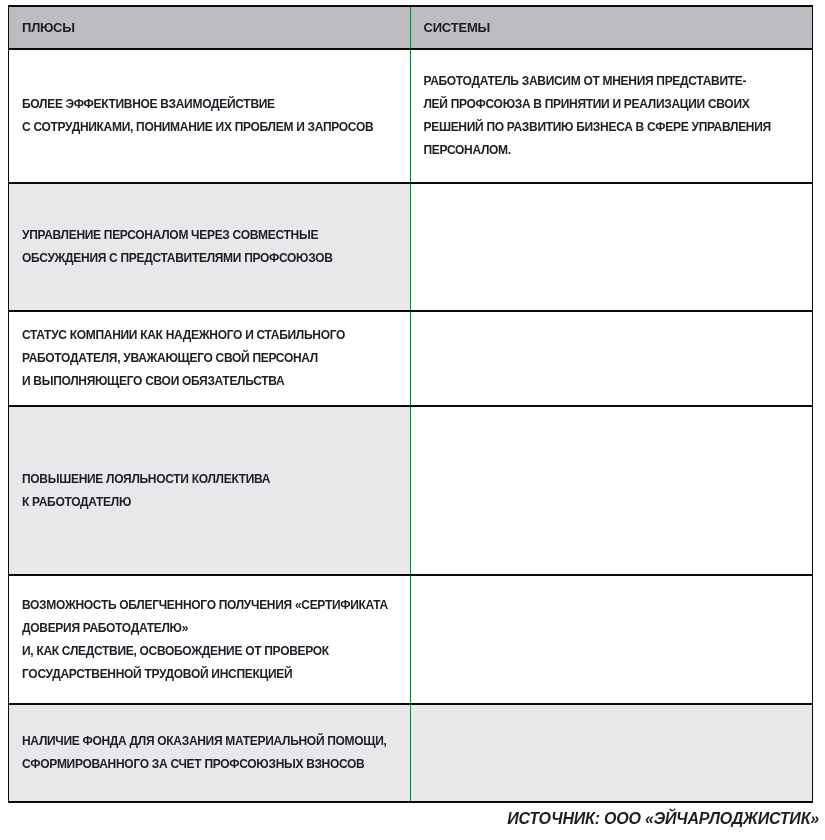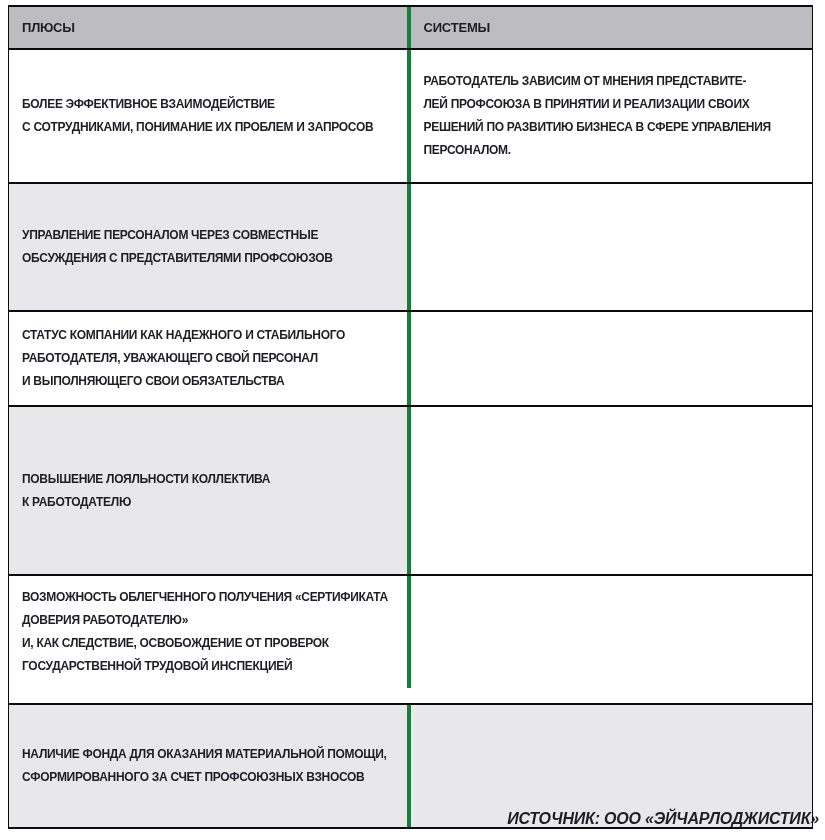--- a/index.html
+++ b/index.html
@@ -30,21 +30,21 @@
     border-top: 2px solid #0b0b0f;
   }
   .t-row:first-child { border-top: none; }
   .t-cell {
     width: 50%;
     box-sizing: border-box;
     display: flex;
     align-items: center;
     padding: 10px 16px 10px 13px;
   }
-  .t-cell.c-left { border-right: 4px solid #15803d; }
+  .t-cell.c-left { border-right: 1px solid #15803d; }
   .cell-text {
     font-weight: bold;
     font-size: 12px;
     line-height: 23px;
     letter-spacing: -0.3px;
     color: #1d1d26;
     white-space: pre-line;
   }
   .t-row.header-row .t-cell { background: #bdbdc1; }
   .t-row.header-row .cell-text {
@@ -52,22 +52,22 @@
     letter-spacing: -0.2px;
   }
   .t-row.alt .t-cell { background: #e8e8ea; }
 
   
   .h-header { height: 41px; }
   .h-r1 { height: 134px; }
   .h-r2 { height: 128px; }
   .h-r3 { height: 95px;  }
   .h-r4 { height: 169px; }
-  .h-r5 { height: 129px; flex-direction: column; }
-  .h-r6 { height: 124px;  }
+  .h-r5 { height: 129px; }
+  .h-r6 { height: 98px;  }
 
   .source-caption {
     position: absolute;
     top: 811px;
     right: 6px;
     font-weight: bold;
     font-style: italic;
     font-size: 16px;
     line-height: 16px;
     letter-spacing: -0.2px;

